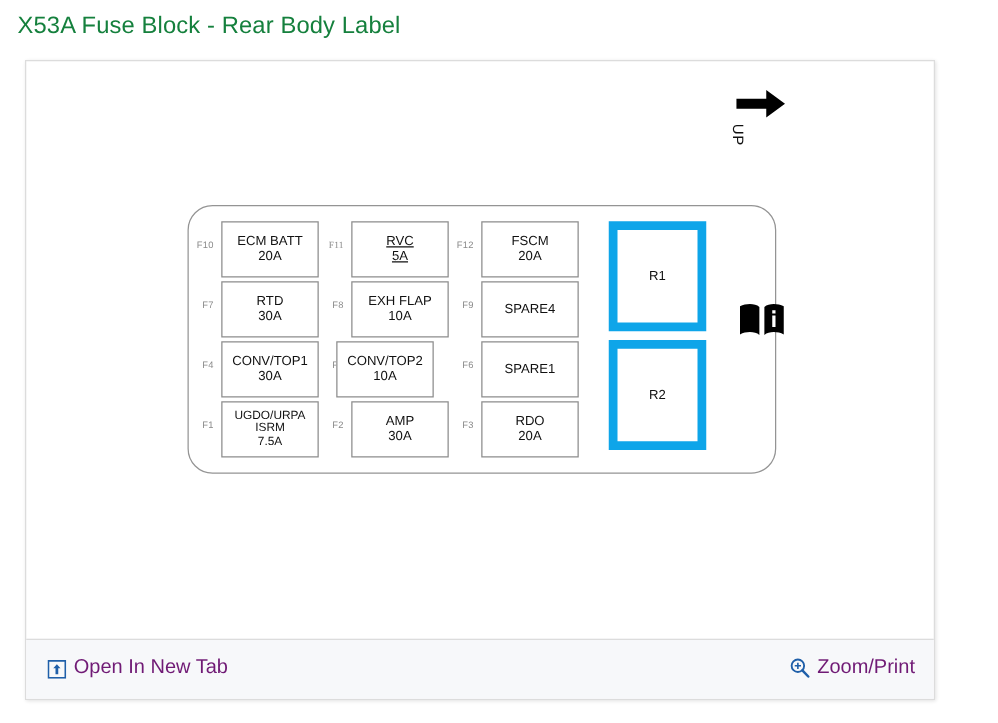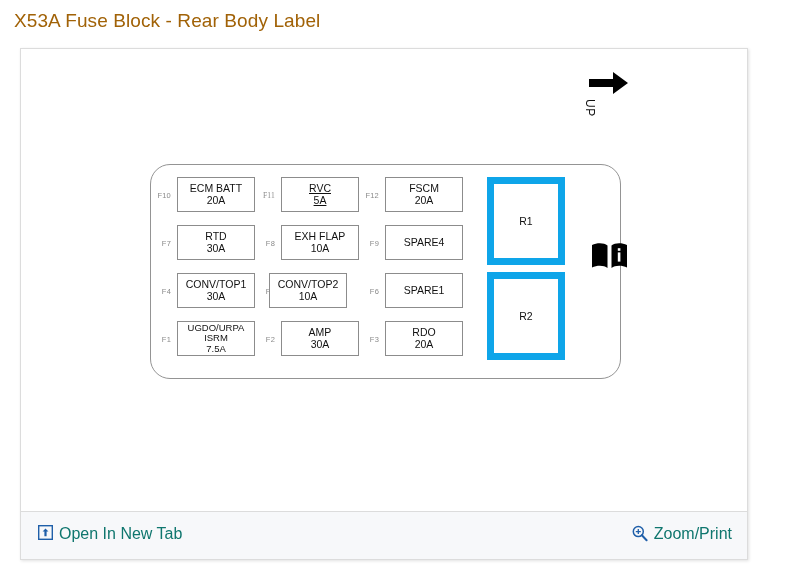--- a/index.html
+++ b/index.html
@@ -14,21 +14,21 @@
     overflow: hidden;
     position: relative;
   }
 
   
   #page-title {
     position: absolute;
     left: 14px;
     top: 10px;
     font-size: 19px;
-    color: #a16207;
+    color: #15803d;
     font-weight: 400;
     letter-spacing: 0.1px;
     white-space: nowrap;
   }
 
   
   #diagram-card {
     position: absolute;
     left: 20px;
     top: 48px;
@@ -58,21 +58,21 @@
     height: 215px;
     border: 1.5px solid #949494;
     border-radius: 20px;
     box-sizing: border-box;
     background: #ffffff;
   }
 
   .fuse-slot {
     position: absolute;
     width: 78px;
-    height: 35px;
+    height: 45px;
     border: 1px solid #8c8c8c;
     box-sizing: border-box;
     background: #ffffff;
     display: flex;
     flex-direction: column;
     align-items: center;
     justify-content: center;
     font-size: 10.5px;
     color: #111111;
     line-height: 11.5px;
@@ -143,23 +143,23 @@
     bottom: 0;
     height: 48px;
     background: #f7f8fa;
     border-top: 1px solid #dcdcdc;
     box-sizing: border-box;
   }
   .footer-link {
     position: absolute;
     top: 13px;
     display: flex;
-    align-items: flex-start;
+    align-items: flex-end;
     gap: 6px;
-    color: #0f766e;
+    color: #701a75;
     font-size: 16px;
     text-decoration: none;
     cursor: pointer;
     white-space: nowrap;
   }
   #open-new-tab-link { left: 17px; }
   #zoom-print-link { right: 15px; }
   .footer-link .ficon {
     display: inline-flex;
     align-items: center;

